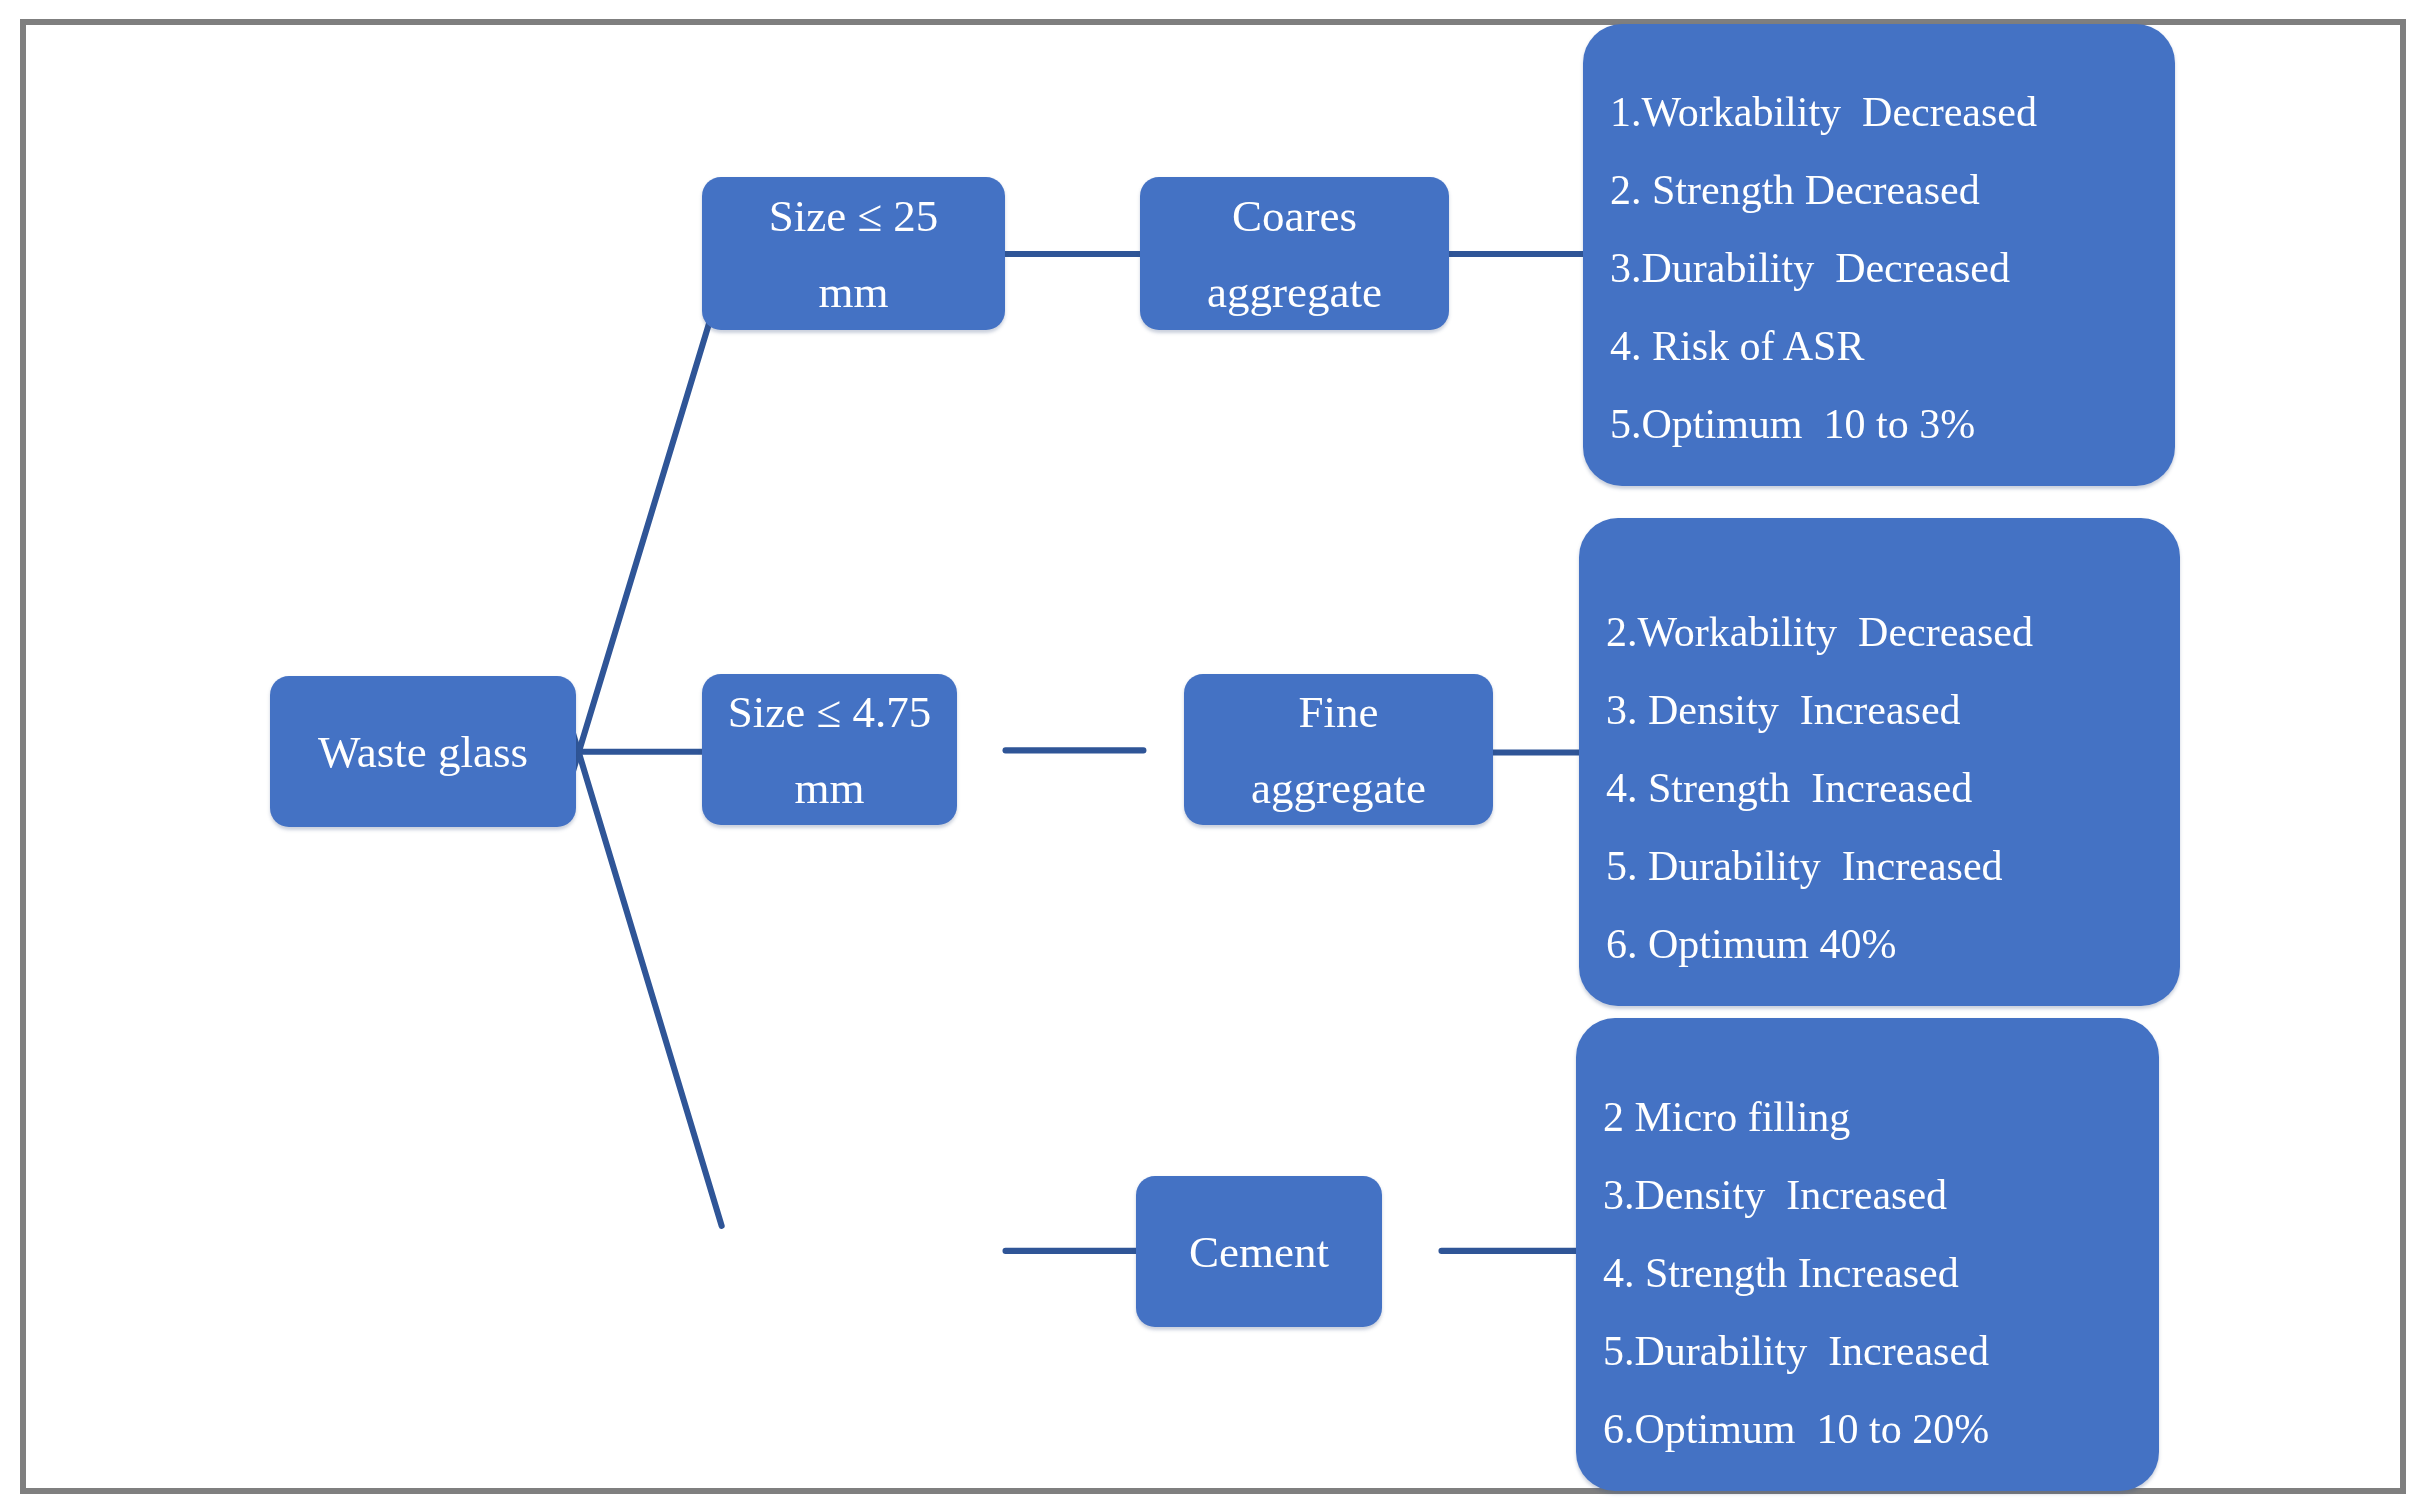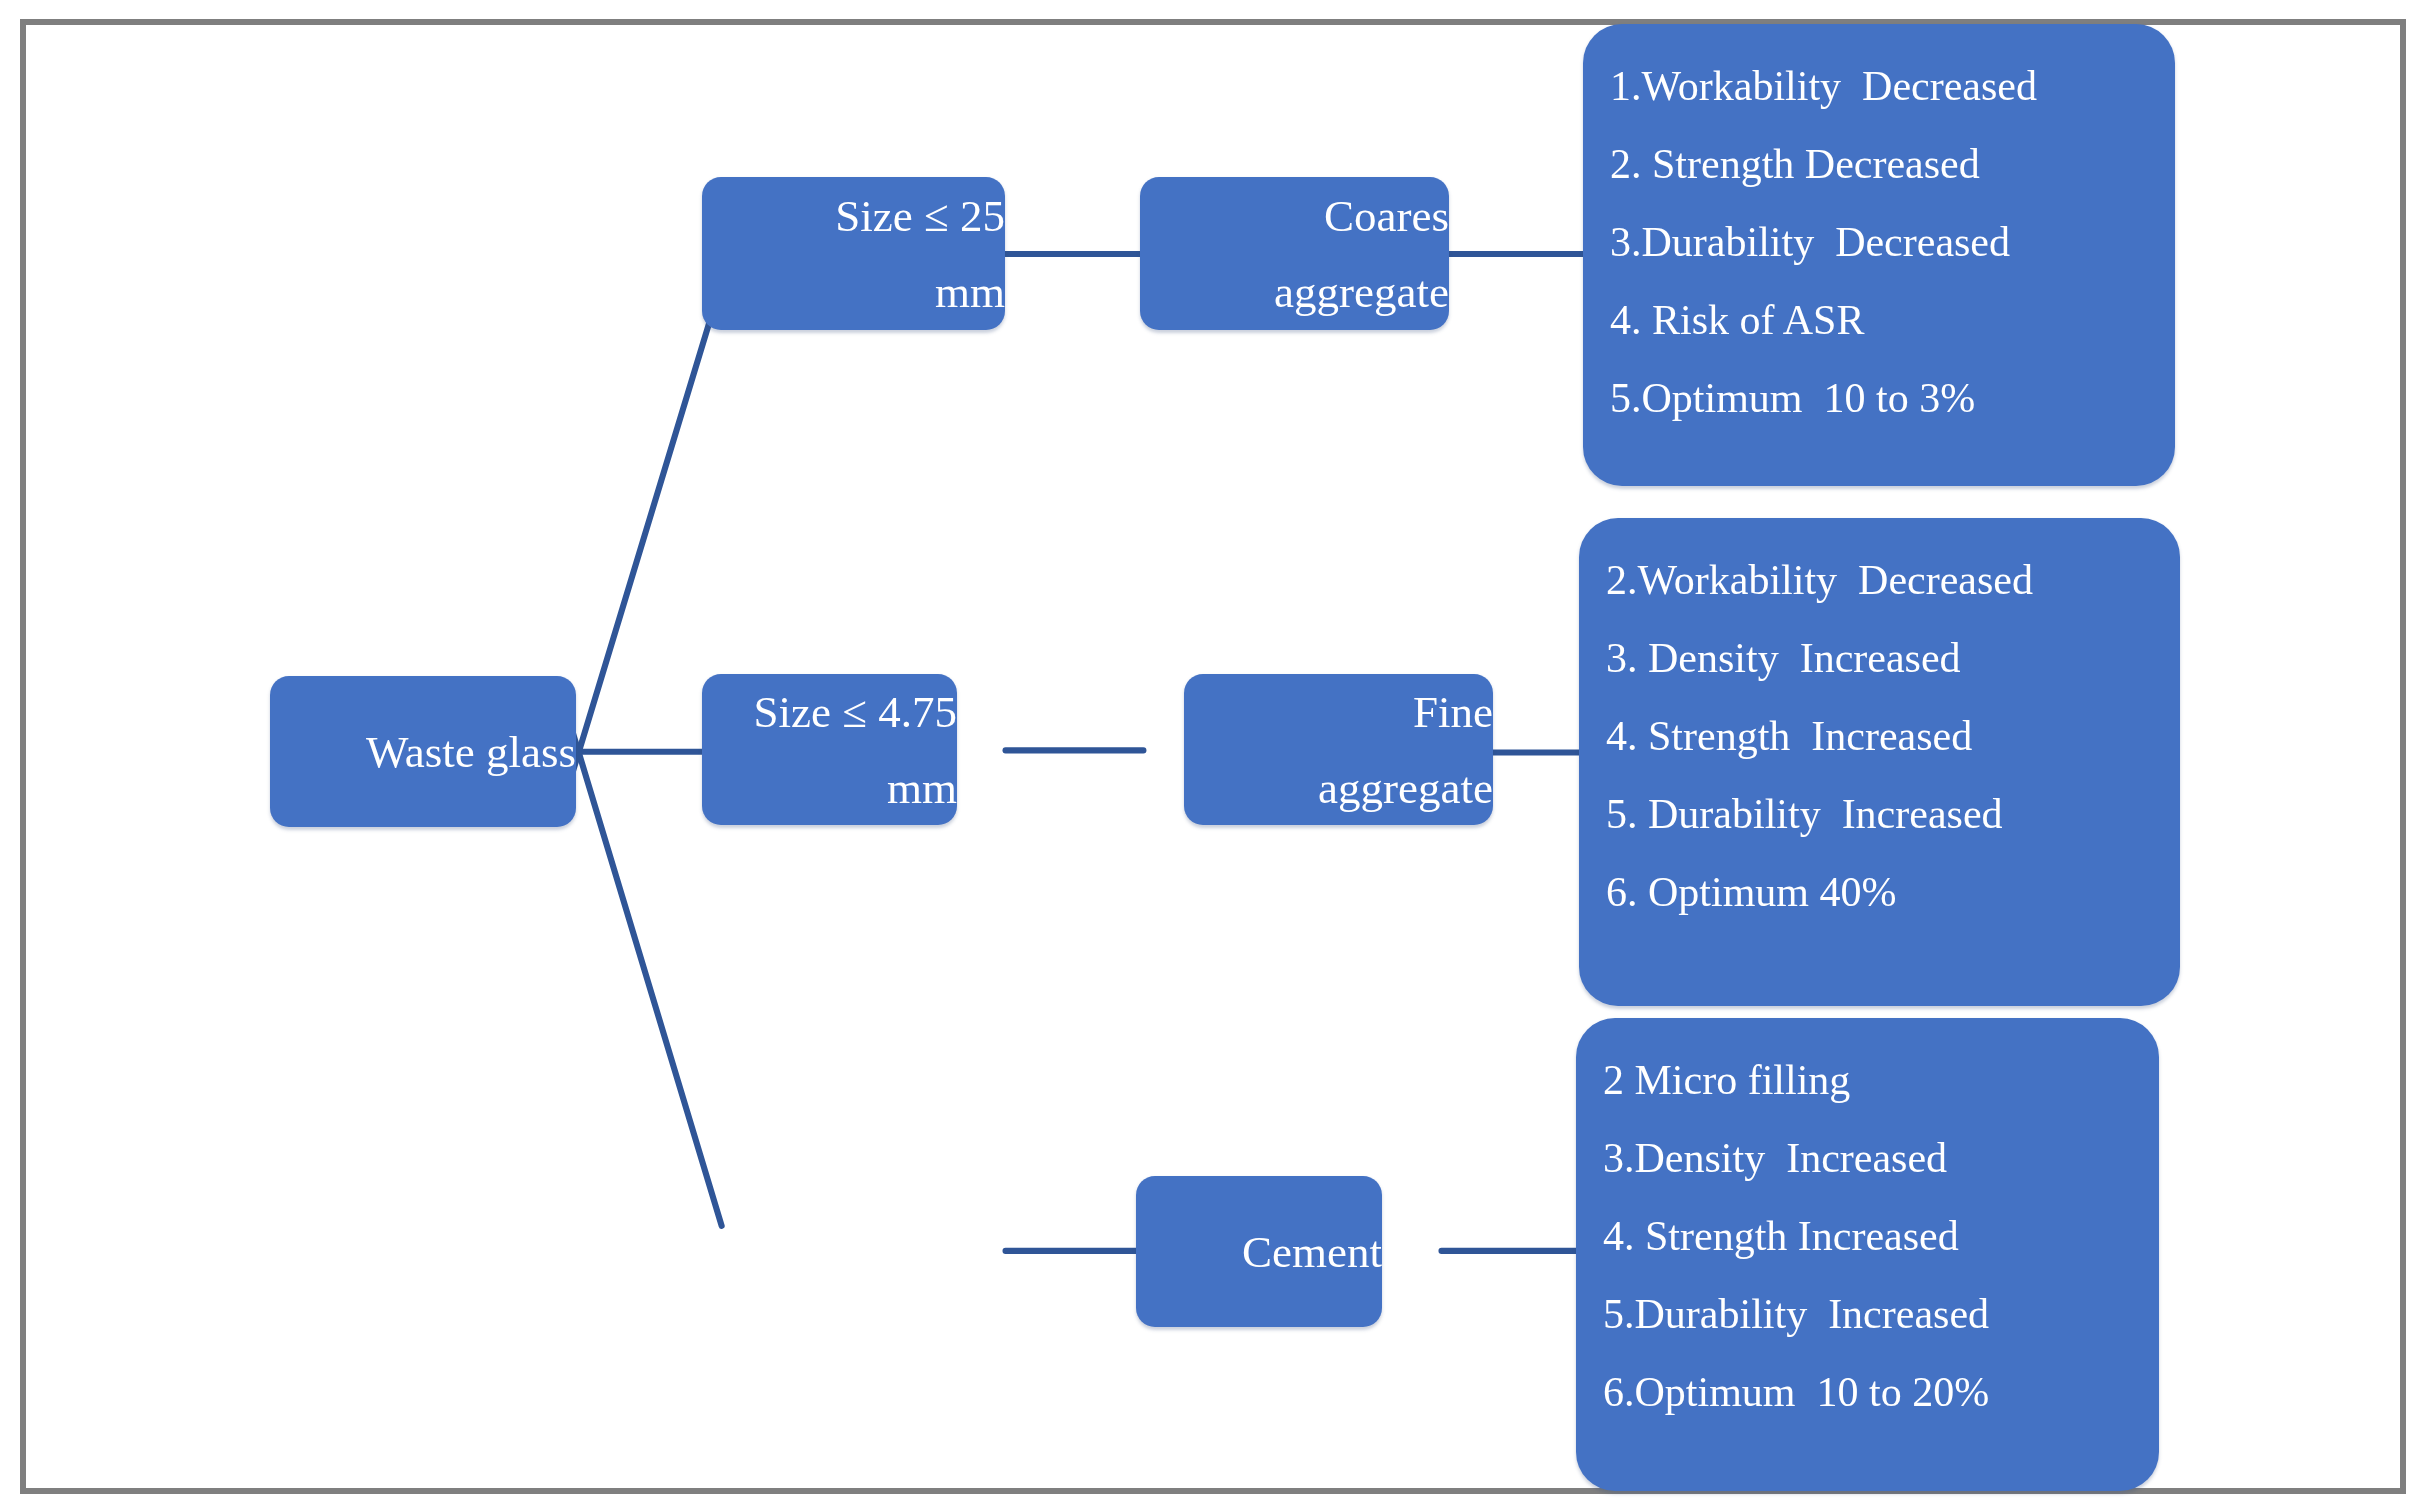--- a/index.html
+++ b/index.html
@@ -21,33 +21,33 @@
     stroke:var(--connector,#2F5597);
     stroke-width:9;
     stroke-linecap:round;
   }
   .node{
     position:absolute;
     background:var(--node-fill,#4472C4);
     border-radius:19px;
     color:var(--node-text,#ffffff);
     display:flex;flex-direction:column;
-    align-items:flex-end;justify-content:center;
+    align-items:center;justify-content:center;
     text-align:center;
     font-size:45px;line-height:76px;
     white-space:pre-wrap;
     box-shadow:0 2.7px 3.4px rgba(46,70,120,0.25);
   }
   .list{
     position:absolute;
     background:var(--node-fill,#4472C4);
     border-radius:39px;
     color:var(--node-text,#ffffff);
     display:flex;flex-direction:column;
-    justify-content:flex-start;
+    justify-content:flex-end;
     padding:23px 17.7px 23px 27px;
     box-sizing:border-box;
     font-size:42px;line-height:78px;
     white-space:pre-wrap;
     box-shadow:0 2.7px 3.4px rgba(46,70,120,0.25);
   }
   .list .item{text-align:left;}
 </style>
 </head>
 <body>

